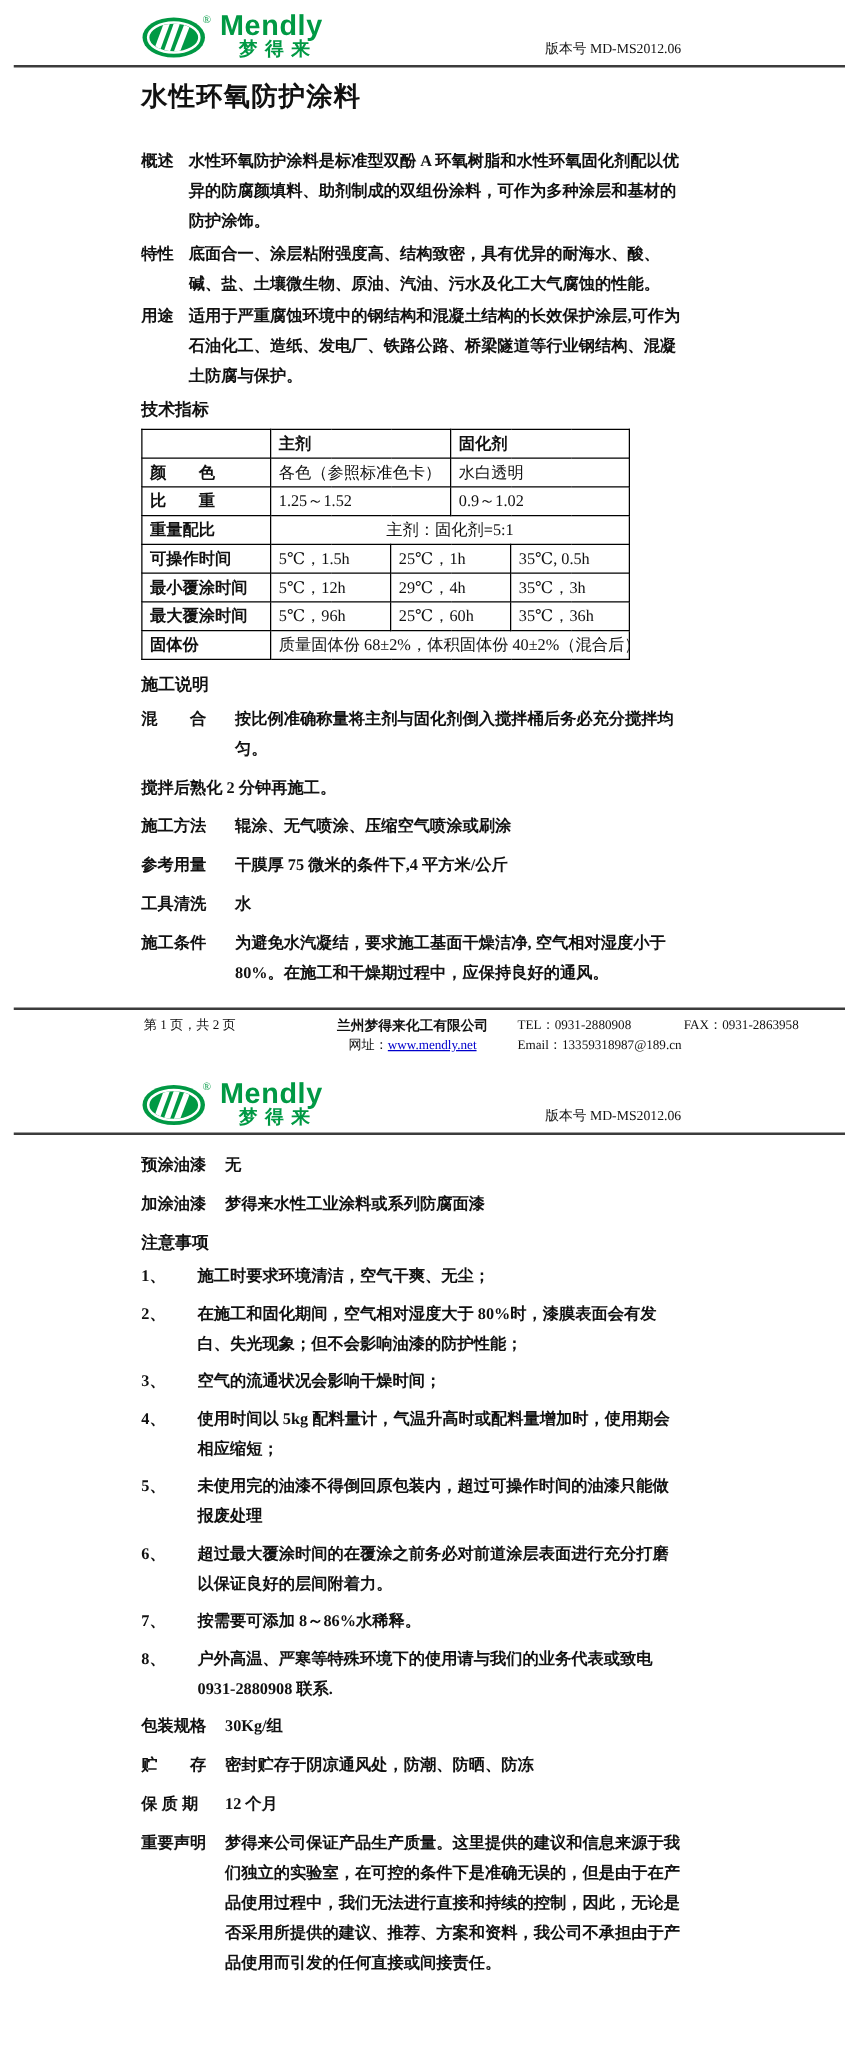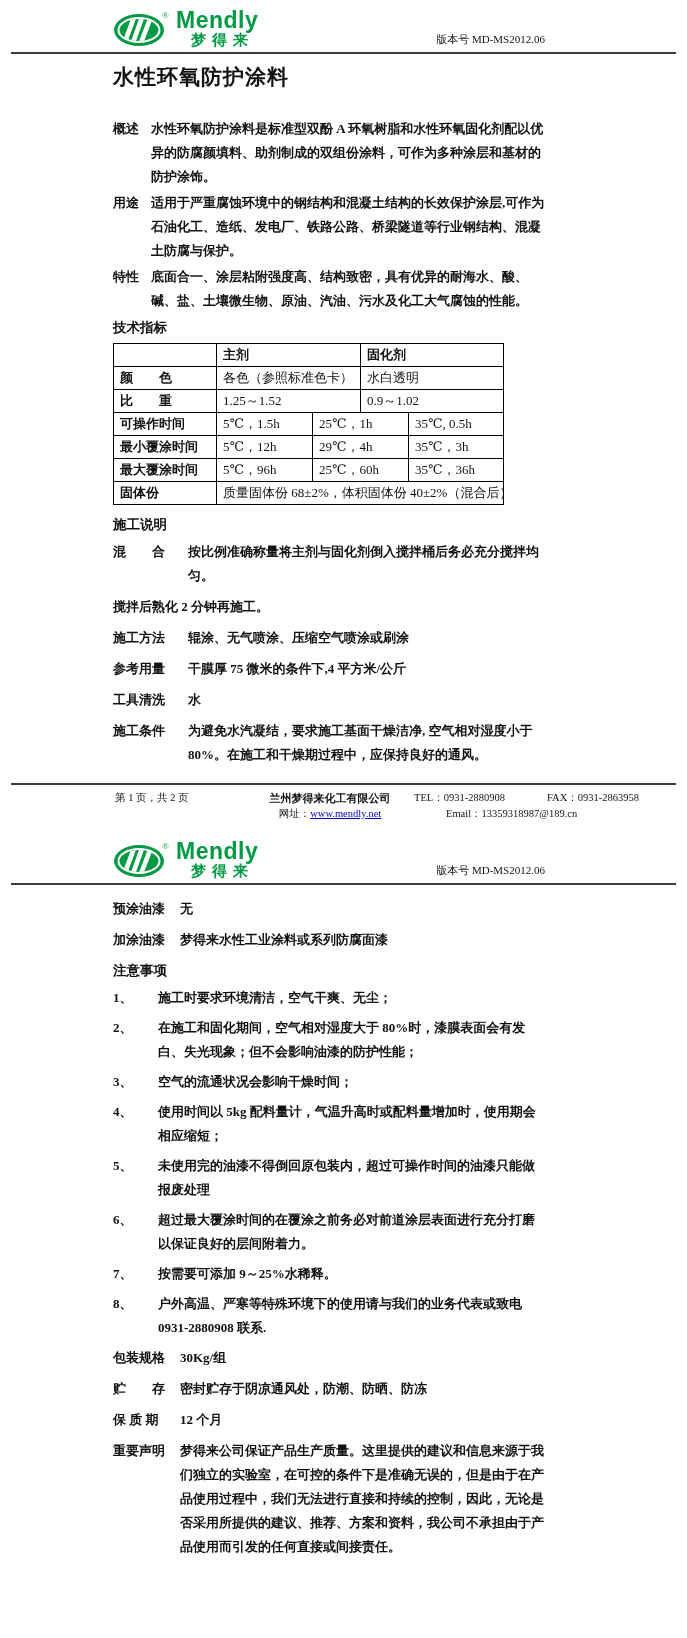--- a/index.html
+++ b/index.html
@@ -54,21 +54,21 @@
   .cons-cont{line-height:24px; margin-bottom:7px; font-weight:bold;}
 
   
   .page-footer{margin:16px 11px 0; border-top:2px solid #3c3c3c; padding:5px 0 4px;}
   .f-grid{display:flex; font-size:10.5px; line-height:16px;}
   .f-page{width:245px; padding-left:104px; box-sizing:border-box;}
   .f-mid{width:148px; text-align:center;}
   .f-company{font-weight:bold; font-size:11px; white-space:nowrap;}
   .f-right{width:272px; padding-left:10px; box-sizing:border-box;}
   .f-right-top{display:flex; gap:42px; white-space:nowrap;}
-  .f-email{margin-left:32px; white-space:nowrap;}
+  .f-email{white-space:nowrap;}
   a.weblink{color:#0000cc; text-decoration:underline;}
 
   
   .page2-header{padding-top:14px;}
   .item{display:flex; line-height:24px; margin-bottom:7px; font-weight:bold;}
   .item-label{width:67px; flex-shrink:0;}
   .item-text{flex:1;}
   .note{display:flex; line-height:24px; margin-bottom:6px; font-weight:bold;}
   .note-num{width:45px; flex-shrink:0;}
   .note-text{flex:1;}
@@ -105,26 +105,26 @@
   <div class="rule"></div>
 
   <main class="content">
     <div class="title">水性环氧防护涂料</div>
 
     <div class="sec">
       <span class="sec-label">概述</span>
       <span class="sec-text">水性环氧防护涂料是标准型双酚 A 环氧树脂和水性环氧固化剂配以优异的防腐颜填料、助剂制成的双组份涂料，可作为多种涂层和基材的防护涂饰。</span>
     </div>
     <div class="sec">
+      <span class="sec-label">特性</span>
+      <span class="sec-text">底面合一、涂层粘附强度高、结构致密，具有优异的耐海水、酸、碱、盐、土壤微生物、原油、汽油、污水及化工大气腐蚀的性能。</span>
+    </div>
+    <div class="sec">
       <span class="sec-label">用途</span>
       <span class="sec-text">适用于严重腐蚀环境中的钢结构和混凝土结构的长效保护涂层,可作为石油化工、造纸、发电厂、铁路公路、桥梁隧道等行业钢结构、混凝土防腐与保护。</span>
-    </div>
-    <div class="sec">
-      <span class="sec-label">特性</span>
-      <span class="sec-text">底面合一、涂层粘附强度高、结构致密，具有优异的耐海水、酸、碱、盐、土壤微生物、原油、汽油、污水及化工大气腐蚀的性能。</span>
     </div>
 
     <div class="subhead">技术指标</div>
 
     <table class="tech">
       <colgroup>
         <col style="width:103px">
         <col style="width:48px">
           <col style="width:48px">
           <col style="width:48px">
@@ -140,20 +140,24 @@
         </tr>
         <tr>
           <td class="lbl">颜　　色</td>
           <td colspan="3">各色（参照标准色卡）</td>
           <td colspan="3">水白透明</td>
         </tr>
         <tr>
           <td class="lbl">比　　重</td>
           <td colspan="3">1.25～1.52</td>
           <td colspan="3">0.9～1.02</td>
+        </tr>
+        <tr>
+          <td class="lbl">重量配比</td>
+          <td colspan="6" class="ctr">主剂：固化剂=5:1</td>
         </tr>
         <tr>
           <td class="lbl">可操作时间</td>
           <td colspan="2">5℃，1.5h</td>
           <td colspan="2">25℃，1h</td>
           <td colspan="2">35℃, 0.5h</td>
         </tr>
         <tr>
           <td class="lbl">最小覆涂时间</td>
           <td colspan="2">5℃，12h</td>
@@ -274,21 +278,21 @@
     <div class="note">
       <span class="note-num">5、</span>
       <span class="note-text">未使用完的油漆不得倒回原包装内，超过可操作时间的油漆只能做报废处理</span>
     </div>
     <div class="note">
       <span class="note-num">6、</span>
       <span class="note-text">超过最大覆涂时间的在覆涂之前务必对前道涂层表面进行充分打磨以保证良好的层间附着力。</span>
     </div>
     <div class="note">
       <span class="note-num">7、</span>
-      <span class="note-text">按需要可添加 9～25%水稀释。</span>
+      <span class="note-text">按需要可添加 8～86%水稀释。</span>
     </div>
     <div class="note">
       <span class="note-num">8、</span>
       <span class="note-text">户外高温、严寒等特殊环境下的使用请与我们的业务代表或致电 0931-2880908 联系.</span>
     </div>
 
     <div class="item">
       <span class="item-label">包装规格</span>
       <span class="item-text">30Kg/组</span>
     </div>

